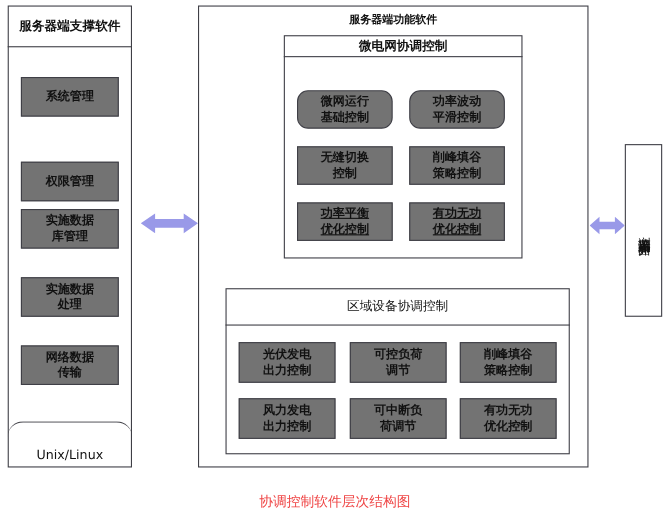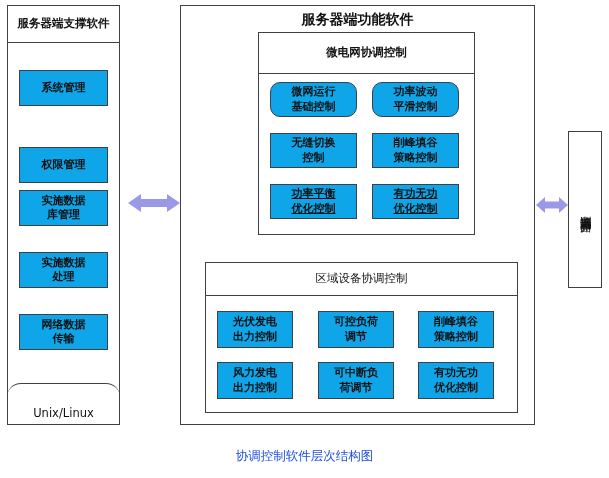--- a/index.html
+++ b/index.html
@@ -20,21 +20,21 @@
     position: absolute;
     box-sizing: border-box;
     border: 1.5px solid #3f3f46;
     background: #ffffff;
   }
 
   .box {
     position: absolute;
     box-sizing: border-box;
     border: 1.5px solid #3f3f46;
-    background: #0ea5e9;
+    background: #737373;
     display: flex;
     align-items: center;
     justify-content: center;
     text-align: center;
     line-height: 1.28;
     font-weight: bold;
     font-size: 11px;
     white-space: pre-line;
   }
 
@@ -73,32 +73,32 @@
   #center-panel {
     left: 180px; top: 5px;
     width: 355px; height: 420px;
   }
   #center-title {
     position: absolute;
     left: 180px; top: 11px;
     width: 355px;
     text-align: center;
     font-weight: bold;
-    font-size: 14px;
+    font-size: 10px;
   }
 
   
   #micro-panel {
     left: 258px; top: 32px;
     width: 217px; height: 203px;
   }
   #micro-header {
     position: absolute;
     left: 258px; top: 32px;
-    width: 217px; height: 42px;
+    width: 217px; height: 20px;
     box-sizing: border-box;
     display: flex; align-items: center; justify-content: center;
     font-weight: bold; font-size: 11.5px;
     border-bottom: 1.5px solid #3f3f46;
   }
   .micro-cell { width: 87px; height: 35px; }
   .mc-col0 { left: 270px; }
   .mc-col1 { left: 372px; }
   .mc-row0 { top: 82px; border-radius: 10px; }
   .mc-row1 { top: 133px; }
@@ -111,21 +111,21 @@
   }
   #region-header {
     position: absolute;
     left: 205px; top: 262px;
     width: 313px; height: 34px;
     box-sizing: border-box;
     display: flex; align-items: center; justify-content: center;
     font-weight: normal; font-size: 11.5px;
     border-bottom: 1.5px solid #3f3f46;
   }
-  .region-cell { width: 76px; height: 37px; }
+  .region-cell { width: 88px; height: 37px; }
   .rc-col0 { left: 217px; }
   .rc-col1 { left: 318px; }
   .rc-col2 { left: 418px; }
   .rc-row0 { top: 311px; }
   .rc-row1 { top: 362px; }
 
   
   #browser-panel {
     left: 568px; top: 131px;
     width: 34px; height: 157px;
@@ -148,21 +148,21 @@
   #arrow-right { left: 536px; top: 196px; }
 
   
   #caption {
     position: absolute;
     left: 0; top: 448px;
     width: 609px;
     text-align: center;
     font-size: 12.5px;
     font-family: "DejaVu Serif", "Liberation Serif", serif;
-    color: #1d4ed8;
+    color: #ef4444;
   }
 </style>
 </head>
 <body>
 
 <div class="panel" id="left-panel"></div>
 <div id="left-header">服务器端支撑软件</div>
 
 <div class="box left-item" id="left-item-0">系统管理</div>
 <div class="box left-item" id="left-item-1">权限管理</div>

